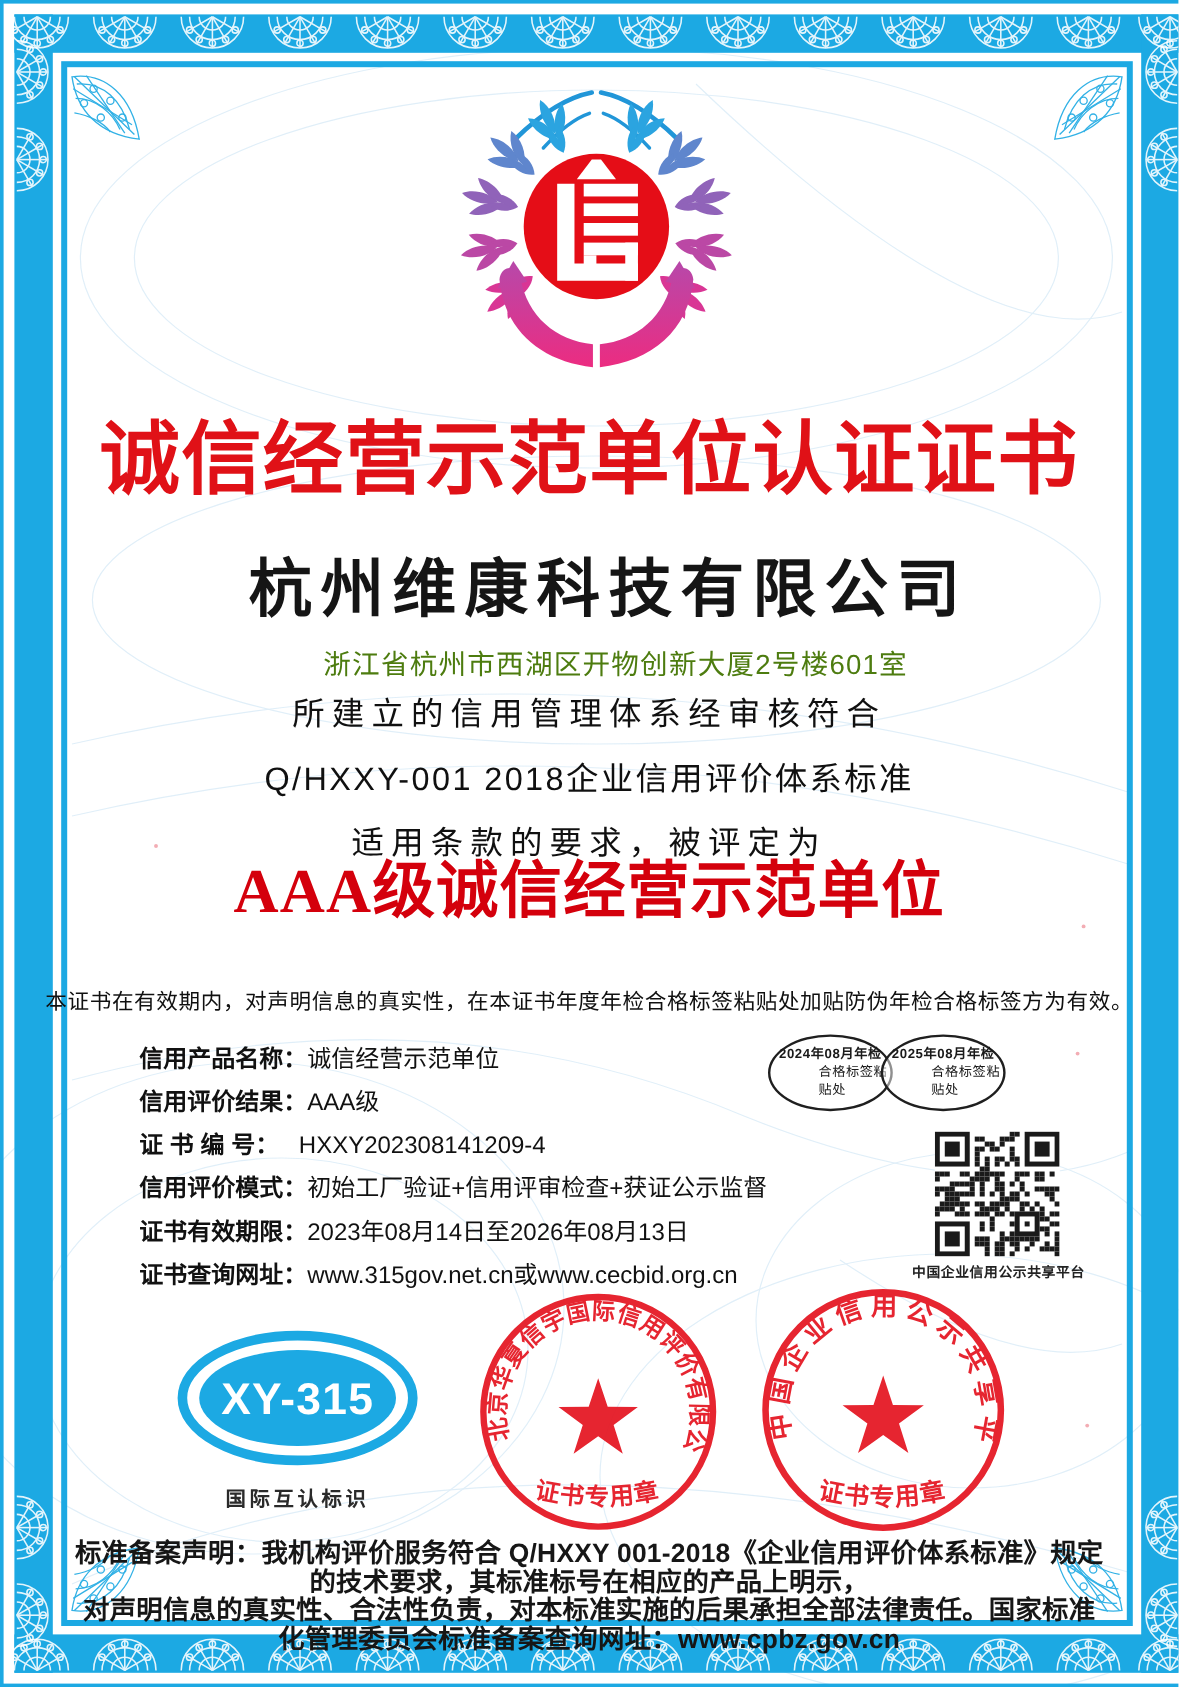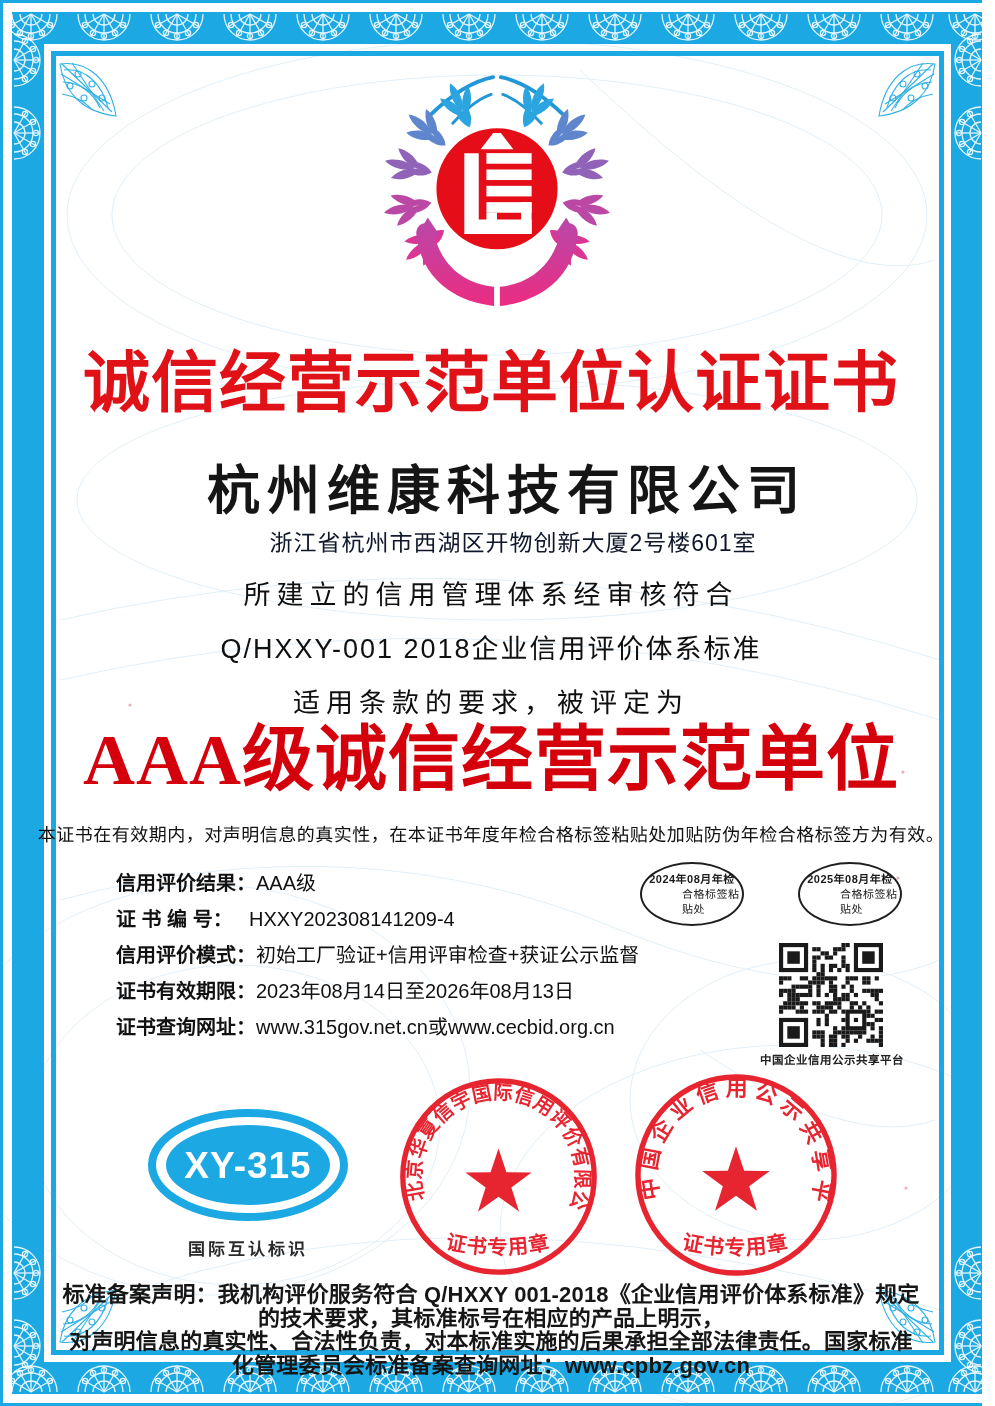--- a/index.html
+++ b/index.html
@@ -7,34 +7,34 @@
     position:relative;width:982px;height:1406px;overflow:hidden;background:#fff;
     font-family:"Liberation Sans","DejaVu Sans",sans-serif;color:#111;
   }
   .abs{position:absolute;left:0;right:0;text-align:center;}
   svg{display:block;}
   .bgsvg{position:absolute;inset:0;z-index:0;}
   .content{position:absolute;inset:0;z-index:1;}
   .logo{position:absolute;left:372px;top:70px;width:250px;height:248px;}
   .title{top:328px;font-size:67px;font-weight:900;color:#e01117;letter-spacing:1px;}
   .company{top:448px;font-size:53px;font-weight:800;color:#151515;letter-spacing:7px;padding-left:32px;}
-  .address{top:524px;font-size:23px;font-weight:500;color:#0f172a;letter-spacing:1px;padding-left:44px;}
+  .address{top:535px;font-size:23px;font-weight:500;color:#4d7c0f;letter-spacing:1px;padding-left:44px;}
   .bodyline{font-size:27px;font-weight:500;color:#101010;letter-spacing:6px;}
   .bl1{top:573px;} .bl2{top:627px;letter-spacing:2px;} .bl3{top:681px;}
   .award{top:700px;font-family:"Liberation Serif","DejaVu Serif",serif;
-    font-size:72px;font-weight:900;color:#d4000c;letter-spacing:1px;}
+    font-size:52px;font-weight:900;color:#d4000c;letter-spacing:1px;}
   .notice{top:820px;font-size:18px;font-weight:500;color:#101010;letter-spacing:0.5px;}
   .fields{position:absolute;left:116px;top:872px;width:560px;}
   .frow{display:flex;align-items:baseline;margin-bottom:13px;line-height:23px;white-space:nowrap;}
   .flabel{flex:0 0 133px;font-size:20px;font-weight:700;color:#111;}
   .fvalue{font-size:20px;font-weight:500;color:#111;}
   .sticker{position:absolute;width:100px;height:60px;border:2px solid #1f1f1f;border-radius:50%;
     display:flex;flex-direction:column;align-items:center;justify-content:center;
     font-size:11px;line-height:15px;color:#1a1a1a;letter-spacing:0.5px;background:rgba(255,255,255,.5);}
-  .st1{left:640px;top:862px;} .st2{left:798px;top:862px;}
+  .st1{left:640px;top:862px;} .st2{left:734px;top:862px;}
   .sticker .l1{font-weight:600;} .sticker .l2{font-weight:500;margin-left:40px;}
   .qr{position:absolute;left:779px;top:943px;width:104px;height:104px;background:#fff;}
   .qrcap{position:absolute;left:748px;top:1051px;width:168px;text-align:center;
     font-size:11.5px;font-weight:600;color:#222;letter-spacing:0.5px;}
   .seal{position:absolute;mix-blend-mode:multiply;opacity:0.93;}
   .seal1{left:397px;top:1075px;width:203px;height:203px;}
   .seal2{left:632px;top:1071px;width:208px;height:208px;}
   .badge{position:absolute;left:146px;top:1107px;width:204px;height:118px;}
   .badgecap{position:absolute;left:158px;top:1235px;width:180px;text-align:center;
     font-size:17px;font-weight:600;color:#2a2a2a;letter-spacing:3px;}
@@ -244,20 +244,24 @@
     <div class="abs address">浙江省杭州市西湖区开物创新大厦2号楼601室</div>
 
     <div class="abs bodyline bl1">所建立的信用管理体系经审核符合</div>
     <div class="abs bodyline bl2">Q/HXXY-001 2018企业信用评价体系标准</div>
     <div class="abs bodyline bl3">适用条款的要求，被评定为</div>
 
     <div class="abs award">AAA级诚信经营示范单位</div>
     <div class="abs notice">本证书在有效期内，对声明信息的真实性，在本证书年度年检合格标签粘贴处加贴防伪年检合格标签方为有效。</div>
 
     <div class="fields">
+      <div class="frow">
+        <span class="flabel">信用产品名称：</span>
+        <span class="fvalue">诚信经营示范单位</span>
+      </div>
       <div class="frow">
         <span class="flabel">信用评价结果：</span>
         <span class="fvalue">AAA级</span>
       </div>
       <div class="frow">
         <span class="flabel">证 书 编 号：</span>
         <span class="fvalue">HXXY202308141209-4</span>
       </div>
       <div class="frow">
         <span class="flabel">信用评价模式：</span>

